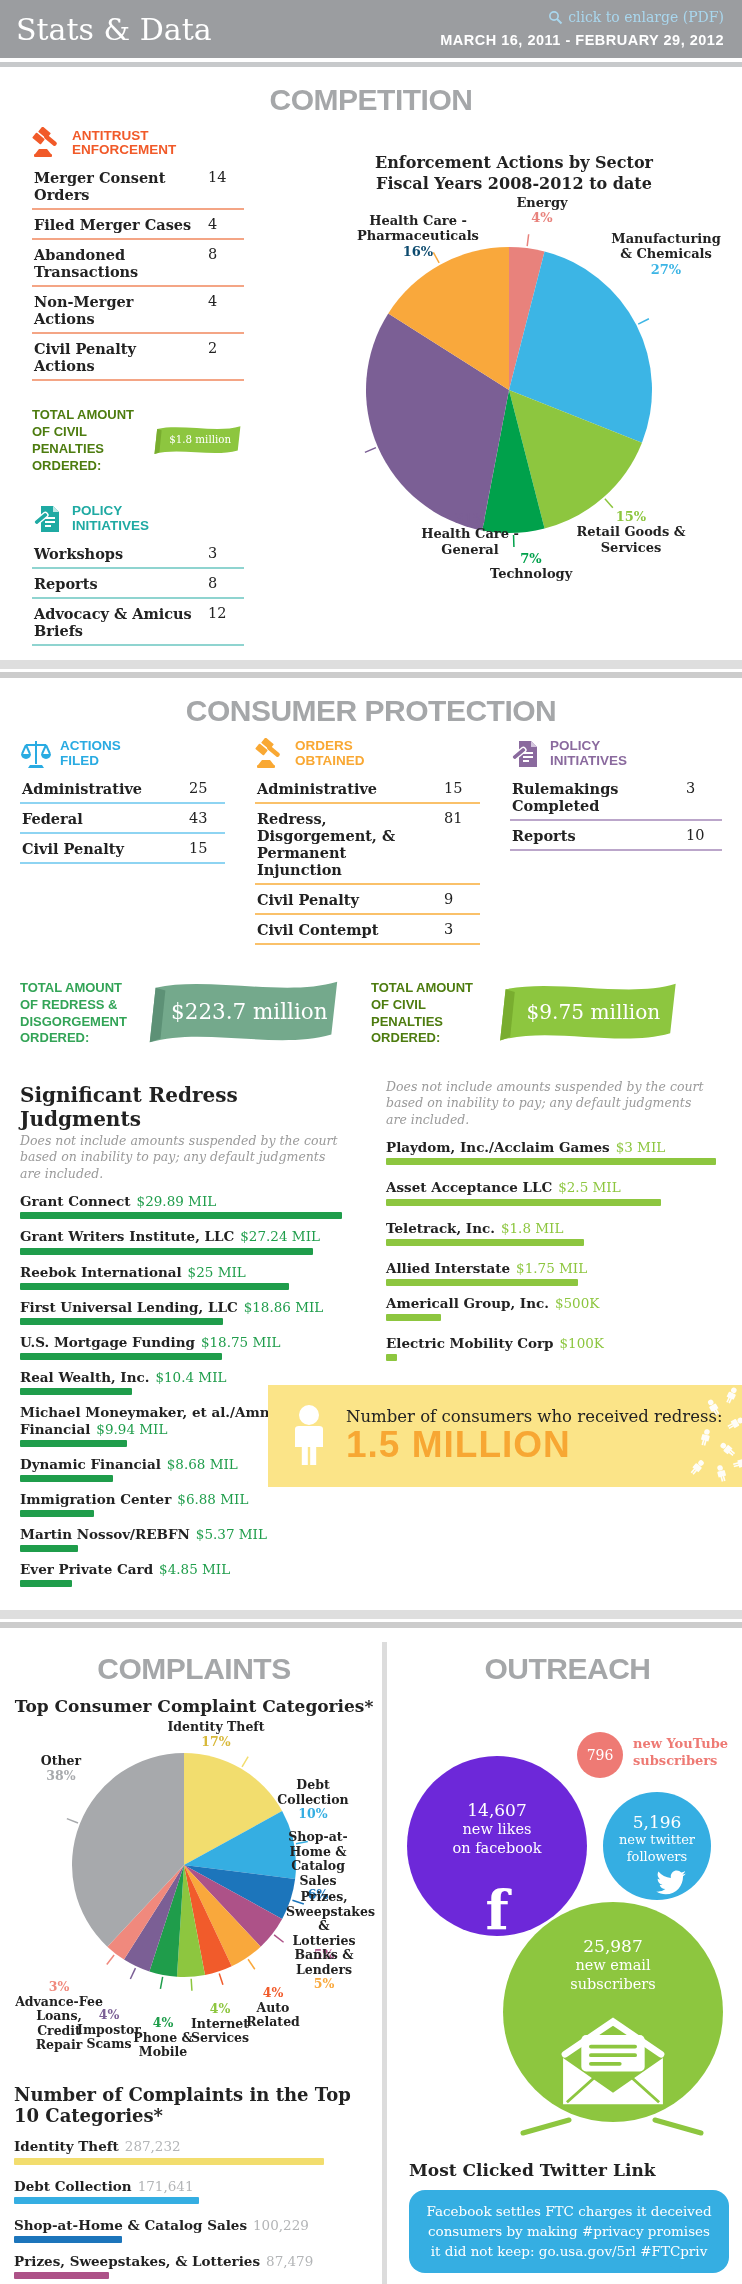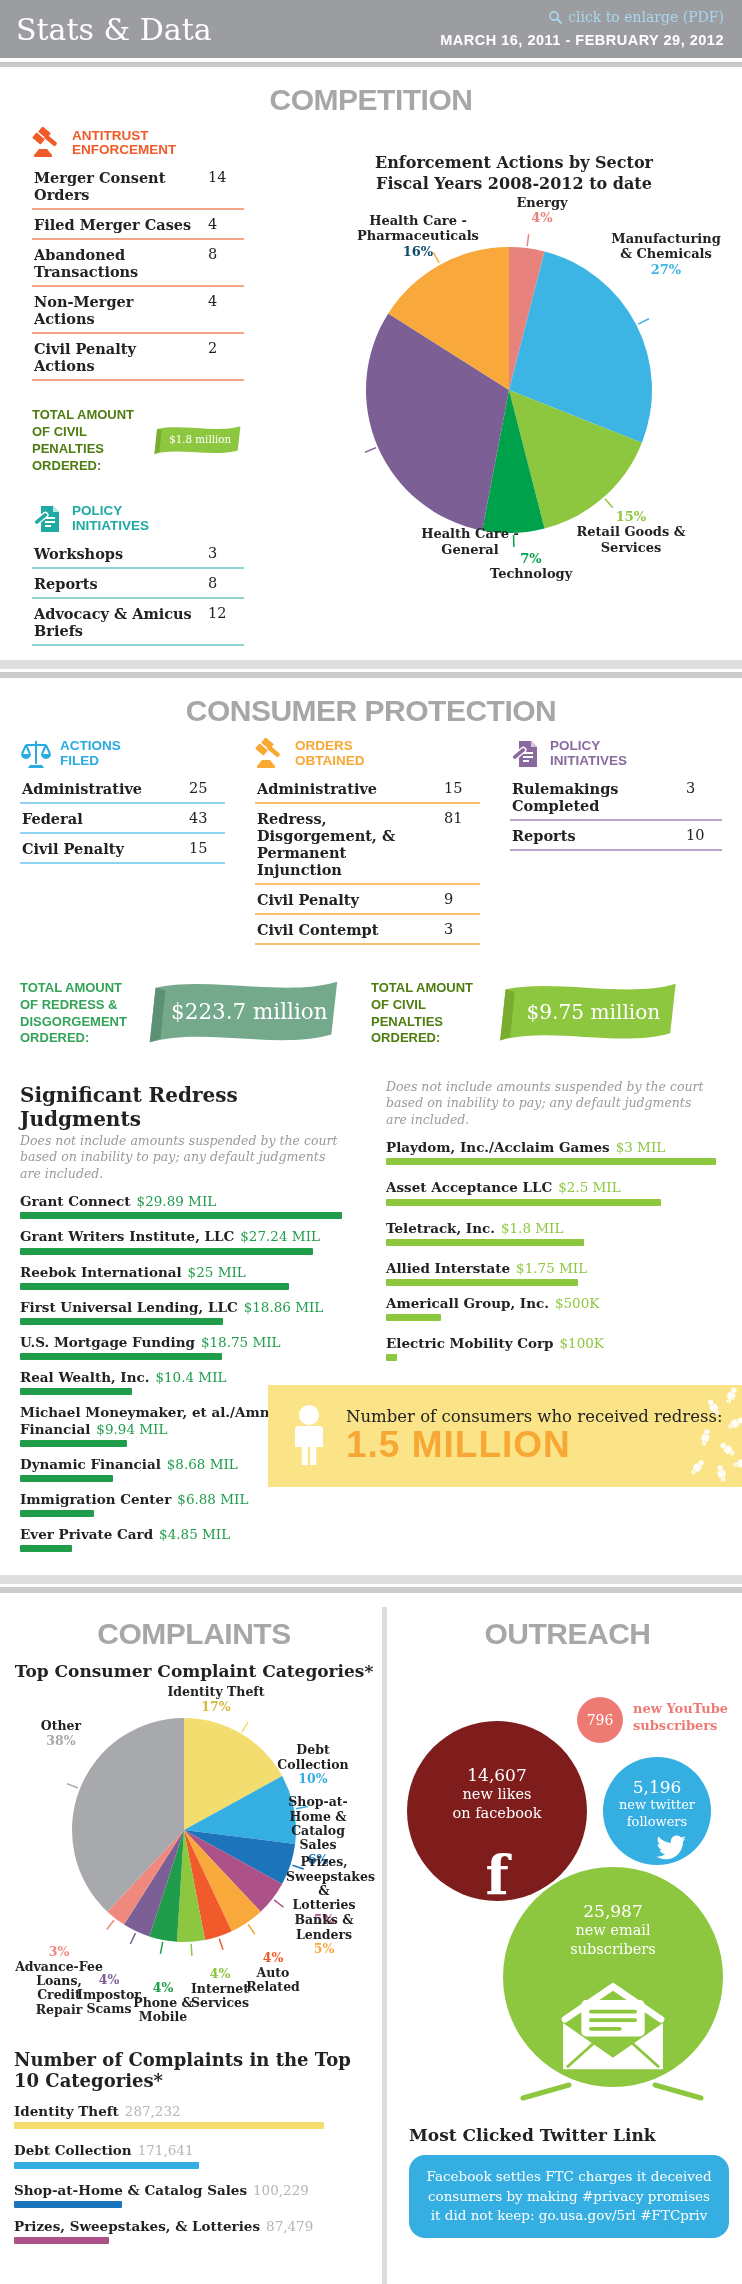--- a/index.html
+++ b/index.html
@@ -72,21 +72,21 @@
   .cl{position:absolute;text-align:center;font-weight:bold;font-size:12.5px;line-height:1.15;}
   .cl .pct{display:block;}
   .nbars-hdr{font-size:18px;font-weight:bold;margin:14px 0 12px;}
   
   .circles{position:relative;height:448px;}
   .circ{position:absolute;border-radius:50%;color:#fff;text-align:center;}
   .circ .num{font-size:17px;}
   .circ .cap{font-size:14.5px;line-height:1.3;}
   .c-yt{left:172px;top:36px;width:46px;height:46px;background:#ee7a74;line-height:46px;font-size:14px;}
   .yt-lab{position:absolute;left:228px;top:40px;width:110px;color:#ee7a74;font-weight:bold;font-size:13px;text-align:left;line-height:1.25;}
-  .c-fb{left:2px;top:60px;width:180px;height:180px;background:#7f1d1d;padding-top:0;}
+  .c-fb{left:2px;top:60px;width:180px;height:180px;background:#6d28d9;padding-top:0;}
   .c-fb .inner{margin-top:44px;}
   .fb-f{position:absolute;bottom:2px;left:50%;transform:translateX(-50%);font-weight:bold;font-size:54px;font-family:"DejaVu Serif",serif;line-height:.9;}
   .c-tw{left:198px;top:96px;width:108px;height:108px;background:#35aee2;}
   .c-tw .inner{margin-top:20px;}
   .tw-bird{position:absolute;bottom:2px;right:22px;}
   .c-em{left:98px;top:206px;width:220px;height:220px;background:#8dc63f;}
   .c-em .inner{margin-top:34px;}
   .envelope{position:absolute;bottom:14px;left:50%;transform:translateX(-50%);}
   .env-wings{position:absolute;left:112px;top:420px;}
   .o-hdr{font-size:17px;font-weight:bold;margin:16px 0 10px 4px;}
@@ -364,20 +364,24 @@
           <div class="bl"><span class="bname">Michael Moneymaker, et al./Amnesty Financial</span><span class="bval val-gd">$9.94 MIL</span></div>
           <div class="bar" style="width: 33.3%; background: rgb(31, 157, 75);"></div>
         </div>
       <div class="brow">
           <div class="bl"><span class="bname">Dynamic Financial</span><span class="bval val-gd">$8.68 MIL</span></div>
           <div class="bar" style="width: 29%; background: rgb(31, 157, 75);"></div>
         </div>
       <div class="brow">
           <div class="bl"><span class="bname">Immigration Center</span><span class="bval val-gd">$6.88 MIL</span></div>
           <div class="bar" style="width: 23%; background: rgb(31, 157, 75);"></div>
+        </div>
+      <div class="brow">
+          <div class="bl"><span class="bname">Martin Nossov/REBFN</span><span class="bval val-gd">$5.37 MIL</span></div>
+          <div class="bar" style="width: 18%; background: rgb(31, 157, 75);"></div>
         </div>
       <div class="brow">
           <div class="bl"><span class="bname">Ever Private Card</span><span class="bval val-gd">$4.85 MIL</span></div>
           <div class="bar" style="width: 16.2%; background: rgb(31, 157, 75);"></div>
         </div>
     </div>
     <div class="bars-col rightc">
       <div class="bars-note">Does not include amounts suspended by the court based on inability to pay; any default judgments are included.</div>
       <div class="brow">
           <div class="bl"><span class="bname">Playdom, Inc./Acclaim Games</span><span class="bval val-gl">$3 MIL</span></div>

